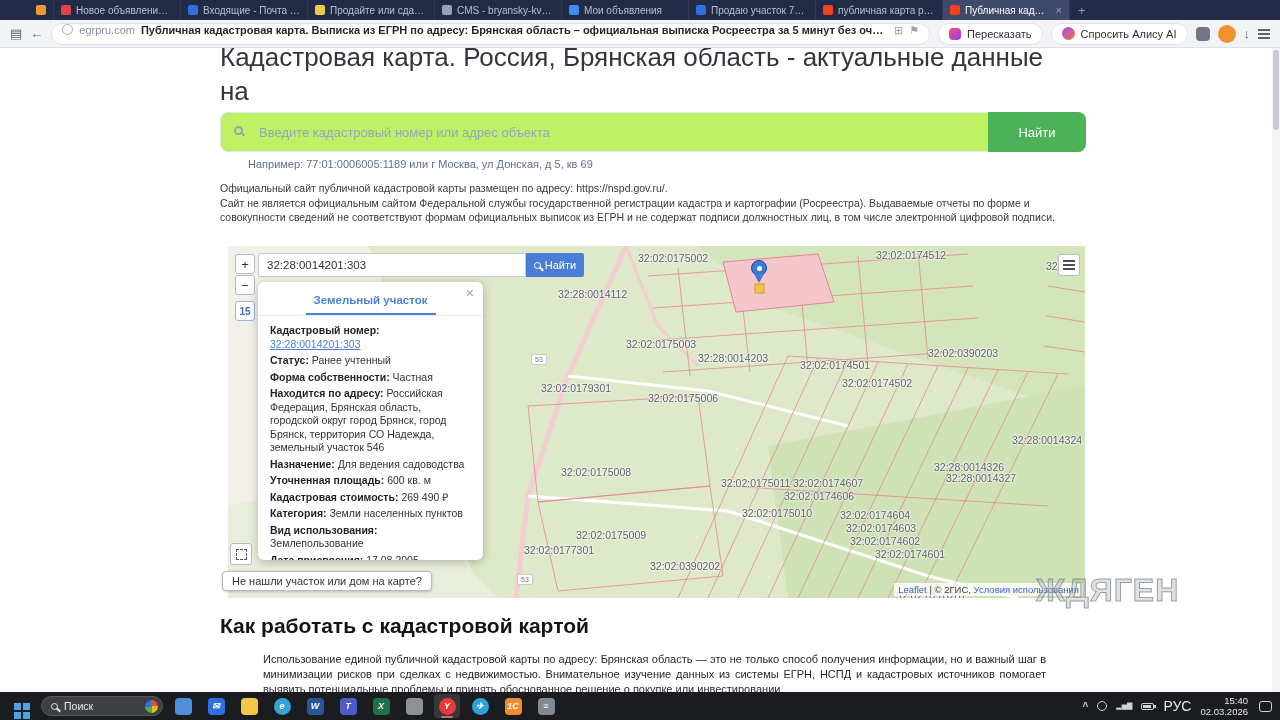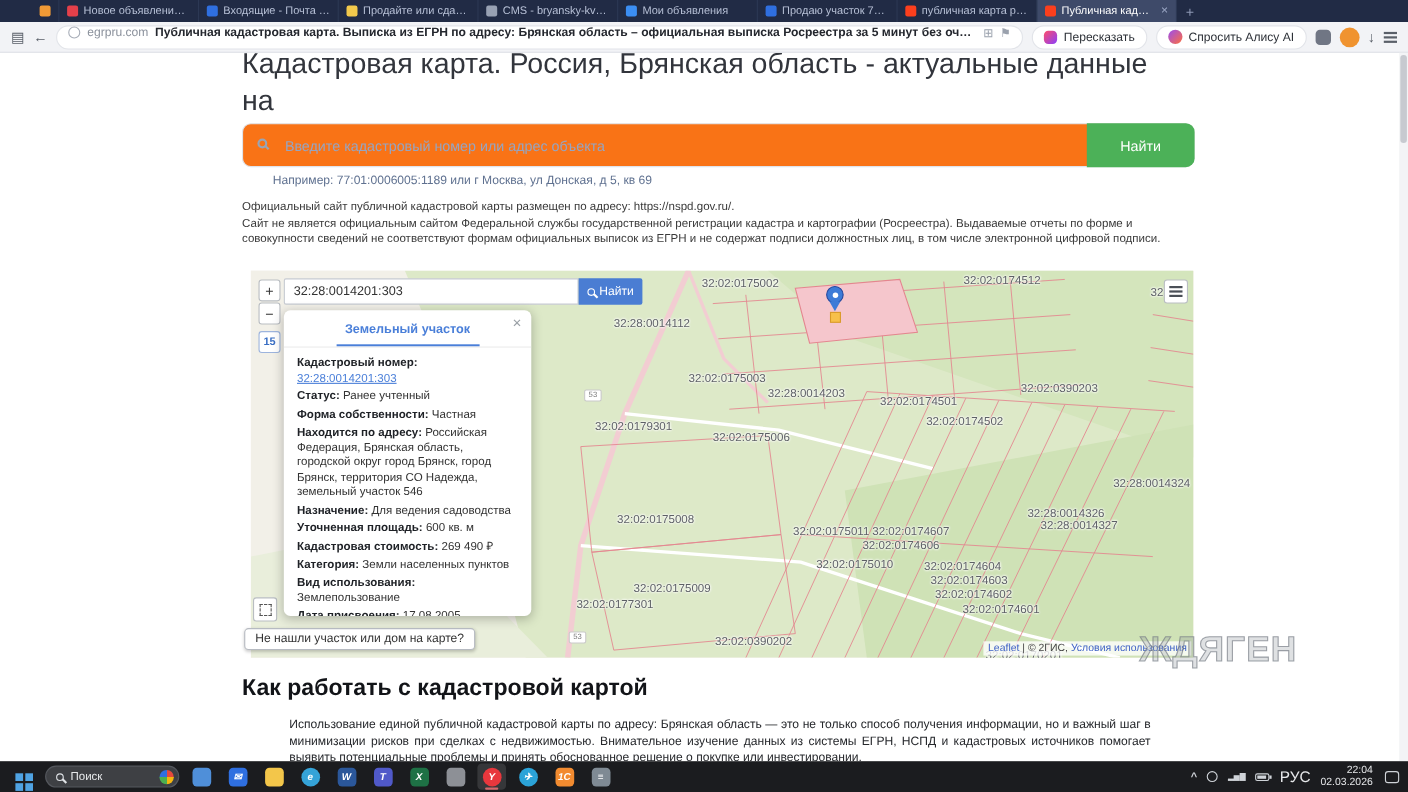--- a/index.html
+++ b/index.html
@@ -30,21 +30,21 @@
   .avatar { width:18px; height:18px; border-radius:50%; background:#f0932f; flex:none; }
   .bars { width:12px; height:2px; background:#5a6069; box-shadow:0 -4px 0 #5a6069,0 4px 0 #5a6069; }
 
   
   .browser-page { position:absolute; left:0; top:48px; width:1272px; height:644px; background:#fff; overflow:hidden; }
   .scrollbar { position:absolute; right:0; top:48px; bottom:28px; width:8px; background:#f3f4f6; z-index:12; }
   .scrollbar .thumb { position:absolute; top:2px; left:1px; width:6px; height:80px; background:#c7cad0; border-radius:3px; }
 
   .h1 { position:absolute; left:220px; top:-8px; width:845px; font-size:26px; line-height:34px; font-weight:500; color:#32353c; }
   .searchrow { position:absolute; left:220px; top:64px; width:866px; height:40px; }
-  .main-input { width:100%; height:100%; border:1px solid #e0e4ea; border-radius:8px; padding:0 110px 0 38px; font-size:13px; color:#333; font-family:inherit; background:#f97316; }
+  .main-input { width:100%; height:100%; border:1px solid #e0e4ea; border-radius:8px; padding:0 110px 0 38px; font-size:13px; color:#333; font-family:inherit; background:#bef264; }
   .main-input::placeholder { color:#96a5c2; }
   .lens { display:inline-block; width:9px; height:9px; border:2px solid currentColor; border-radius:50%; position:relative; }
   .lens::after { content:""; position:absolute; width:5px; height:2px; background:currentColor; right:-4px; bottom:-2px; transform:rotate(45deg); }
   .lens.smm { width:7px; height:7px; border-width:1.5px; }
   .searchrow .lens { position:absolute; left:14px; top:14px; color:#9aa4b5; }
   .find-btn { position:absolute; right:0; top:0; width:98px; height:40px; background:#4cb158; border:none; border-radius:0 8px 8px 0; color:#fff; font-size:13px; font-family:inherit; }
   .hint { position:absolute; left:248px; top:110px; font-size:11px; color:#5f7190; }
   .disclaimer { position:absolute; left:220px; top:133px; width:866px; font-size:10.5px; line-height:14.5px; color:#3a3a3a; }
   .h2 { position:absolute; left:220px; top:566px; font-size:21px; font-weight:600; color:#121418; }
   .howto { position:absolute; left:263px; top:604px; width:783px; font-size:11px; line-height:15px; color:#26282c; text-align:justify; }
@@ -250,21 +250,21 @@
     <span class="plab" style="left:493px;top:231px">32:02:0175011</span>
     <span class="plab" style="left:565px;top:231px">32:02:0174607</span>
     <span class="plab" style="left:556px;top:244px">32:02:0174606</span>
     <span class="plab" style="left:514px;top:261px">32:02:0175010</span>
     <span class="plab" style="left:612px;top:263px">32:02:0174604</span>
     <span class="plab" style="left:618px;top:276px">32:02:0174603</span>
     <span class="plab" style="left:348px;top:283px">32:02:0175009</span>
     <span class="plab" style="left:296px;top:298px">32:02:0177301</span>
     <span class="plab" style="left:622px;top:289px">32:02:0174602</span>
     <span class="plab" style="left:647px;top:302px">32:02:0174601</span>
-    <span class="plab" style="left:422px;top:331px">32:02:0390202</span>
+    <span class="plab" style="left:422px;top:314px">32:02:0390202</span>
     <span class="plab" style="left:668px;top:344px">32:02:0170201</span>
 
     <span class="shield" style="left:303px;top:108px">53</span>
     <span class="shield" style="left:289px;top:328px">53</span>
 
     <div class="pin"></div>
 
     <div class="zbox zplus">+</div>
     <div class="zbox zminus">−</div>
     <div class="zbox zlevel">15</div>
@@ -386,18 +386,18 @@
       </span>
     </div>
 
   <div class="tray">
     <span class="chev">^</span>
     <span class="trayc"></span>
     <span class="sigbars">▂▅▇</span>
     <span class="batt"></span>
     <span class="lang">РУС</span>
     <div class="clock">
-      <div>22:04</div>
+      <div>15:40</div>
       <div>02.03.2026</div>
     </div>
     <span class="notif"></span>
   </div>
 </div>
 
 </body></html>

